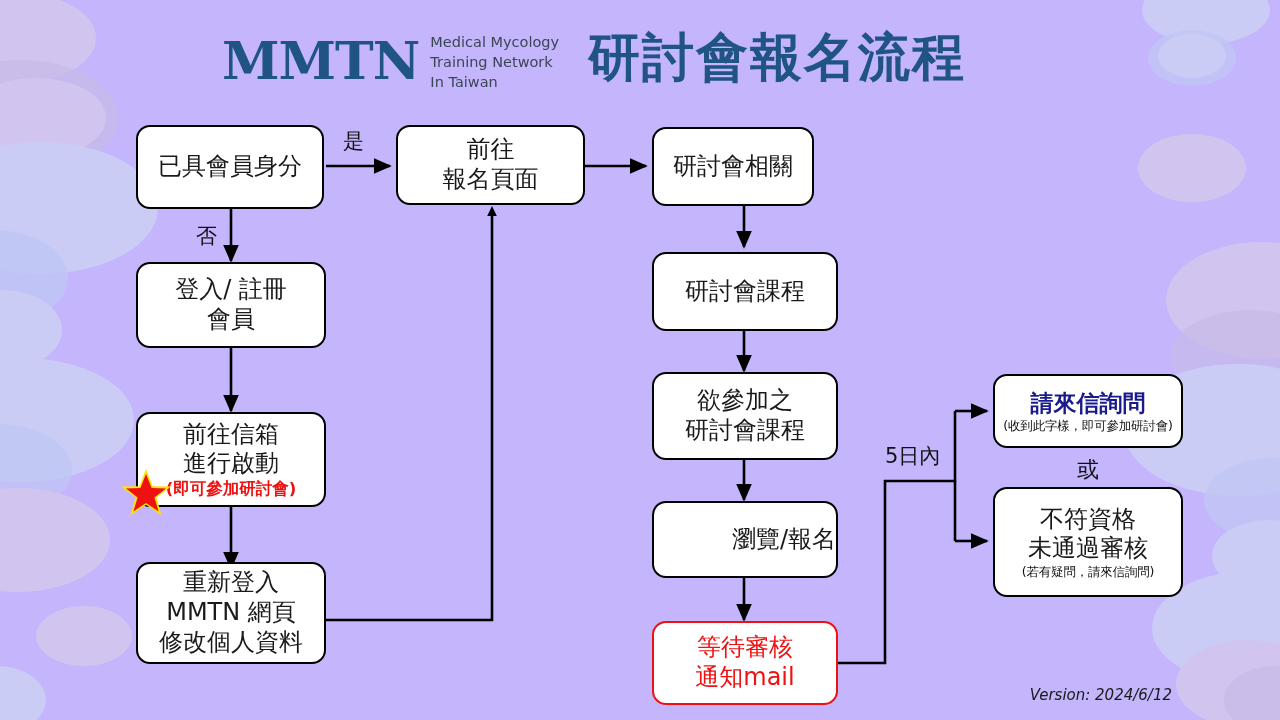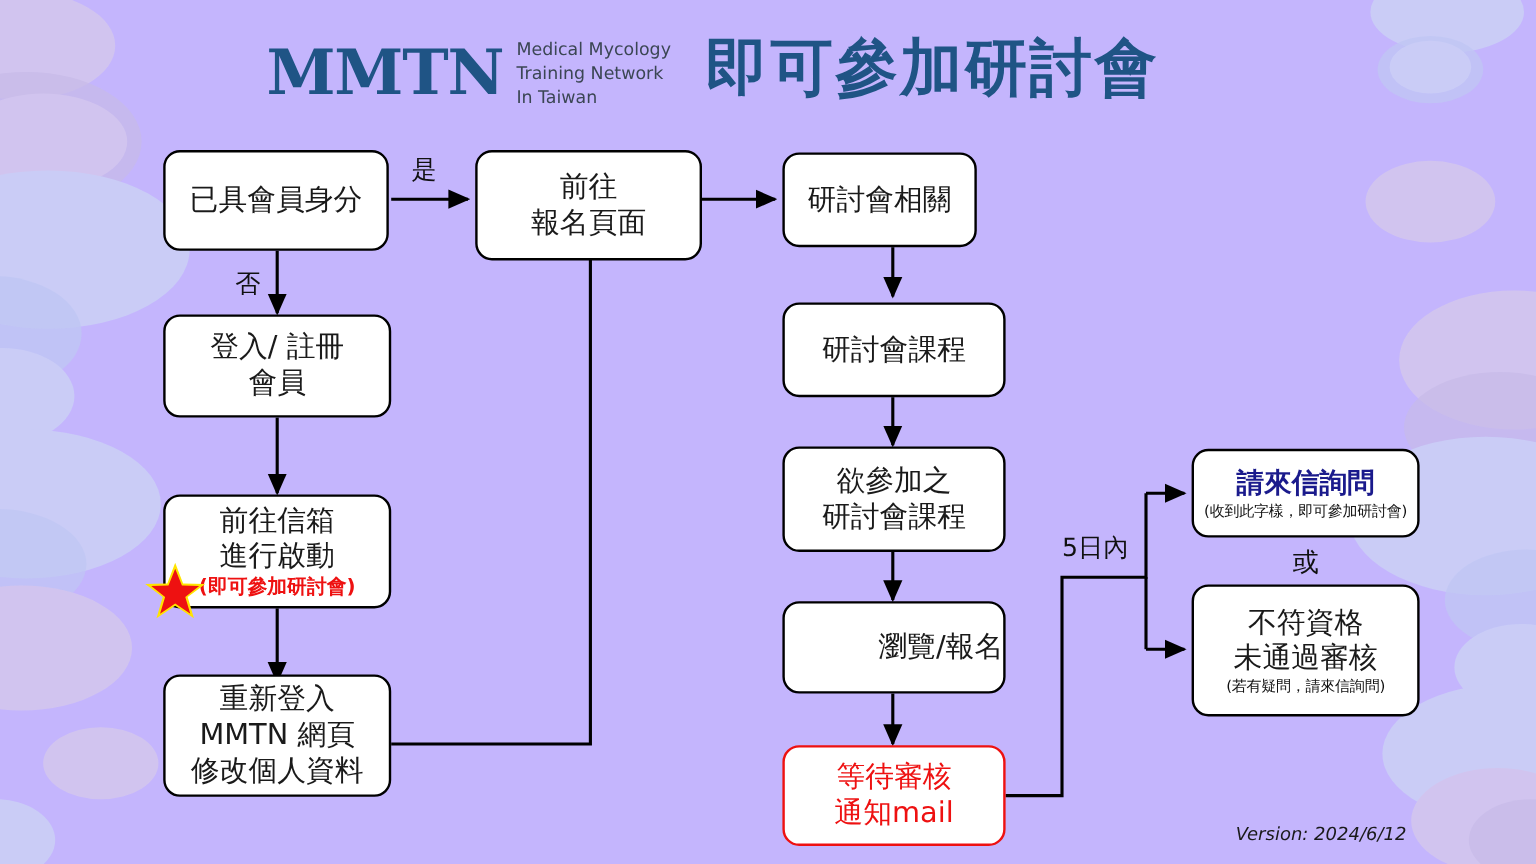--- a/index.html
+++ b/index.html
@@ -200,21 +200,21 @@
 
   <div id="header">
     <div id="logo-block">
       <span id="logo-mark">MMTN</span>
       <span id="logo-sub">
         <span>Medical Mycology</span><br>
         <span>Training Network</span><br>
         <span>In Taiwan</span>
       </span>
     </div>
-    <div id="page-title">即可參加研討會</div>
+    <div id="page-title">研討會報名流程</div>
   </div>
 
   <svg id="flow-canvas" viewBox="0 0 1280 720" xmlns="http://www.w3.org/2000/svg">
     <defs>
       <marker id="arrow-black" viewBox="0 0 10 10" refX="9" refY="5" markerWidth="7" markerHeight="7" orient="auto-start-reverse">
         <path d="M 0 0.6 L 10 5 L 0 9.4 z" fill="#000000"></path>
       </marker>
     </defs>
     <g stroke="#000000" stroke-width="2.6" fill="none" marker-end="url(#arrow-black)">
 
@@ -277,21 +277,21 @@
     <polygon points="28,3 34.6,20.2 53,20.6 38.4,31.6 43.6,49.2 28,38.8 12.4,49.2 17.6,31.6 3,20.6 21.4,20.2" fill="#ffe400"></polygon>
     <polygon points="28,8 33.6,22 48,22.4 36.4,31.4 40.6,45.4 28,37 15.4,45.4 19.6,31.4 8,22.4 22.4,22" fill="#ee1111"></polygon>
   </svg>
 
   <div class="node n-lg" style="left:136px; top:562px; width:190px; height:102px;">
     <span class="line">重新登入</span>
     <span class="line">MMTN 網頁</span>
     <span class="line">修改個人資料</span>
   </div>
 
-  <div class="node n-lg" style="left:396px; top:125px; width:189px; height:92px;">
+  <div class="node n-lg" style="left:396px; top:125px; width:189px; height:80px;">
     <span class="line">前往</span>
     <span class="line">報名頁面</span>
   </div>
 
   <div class="node n-lg" style="left:652px; top:127px; width:162px; height:79px;">
     <span class="line">研討會相關</span>
   </div>
 
   <div class="node n-lg" style="left:652px; top:252px; width:186px; height:79px;">
     <span class="line">研討會課程</span>

